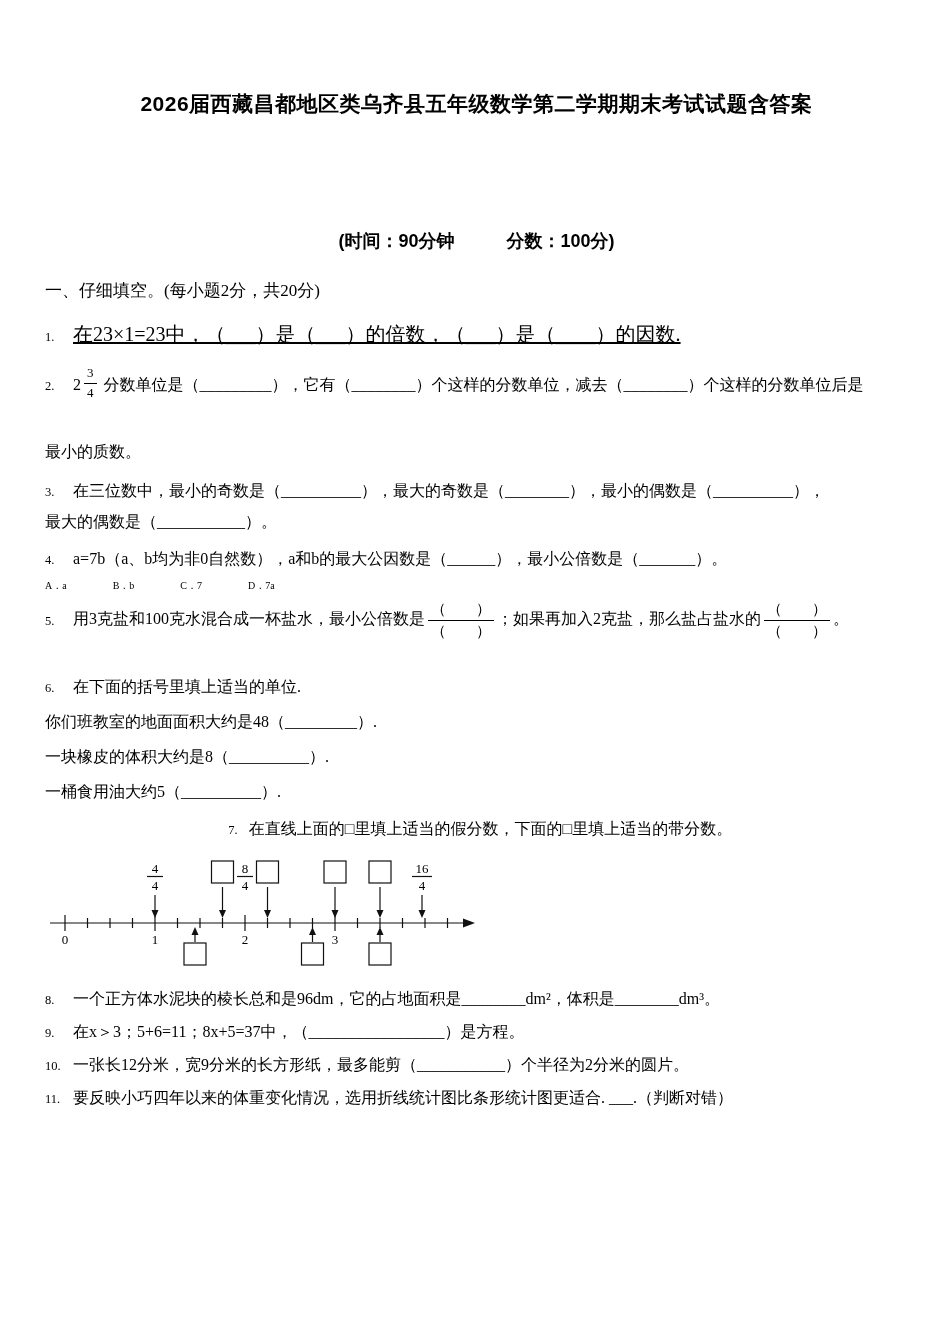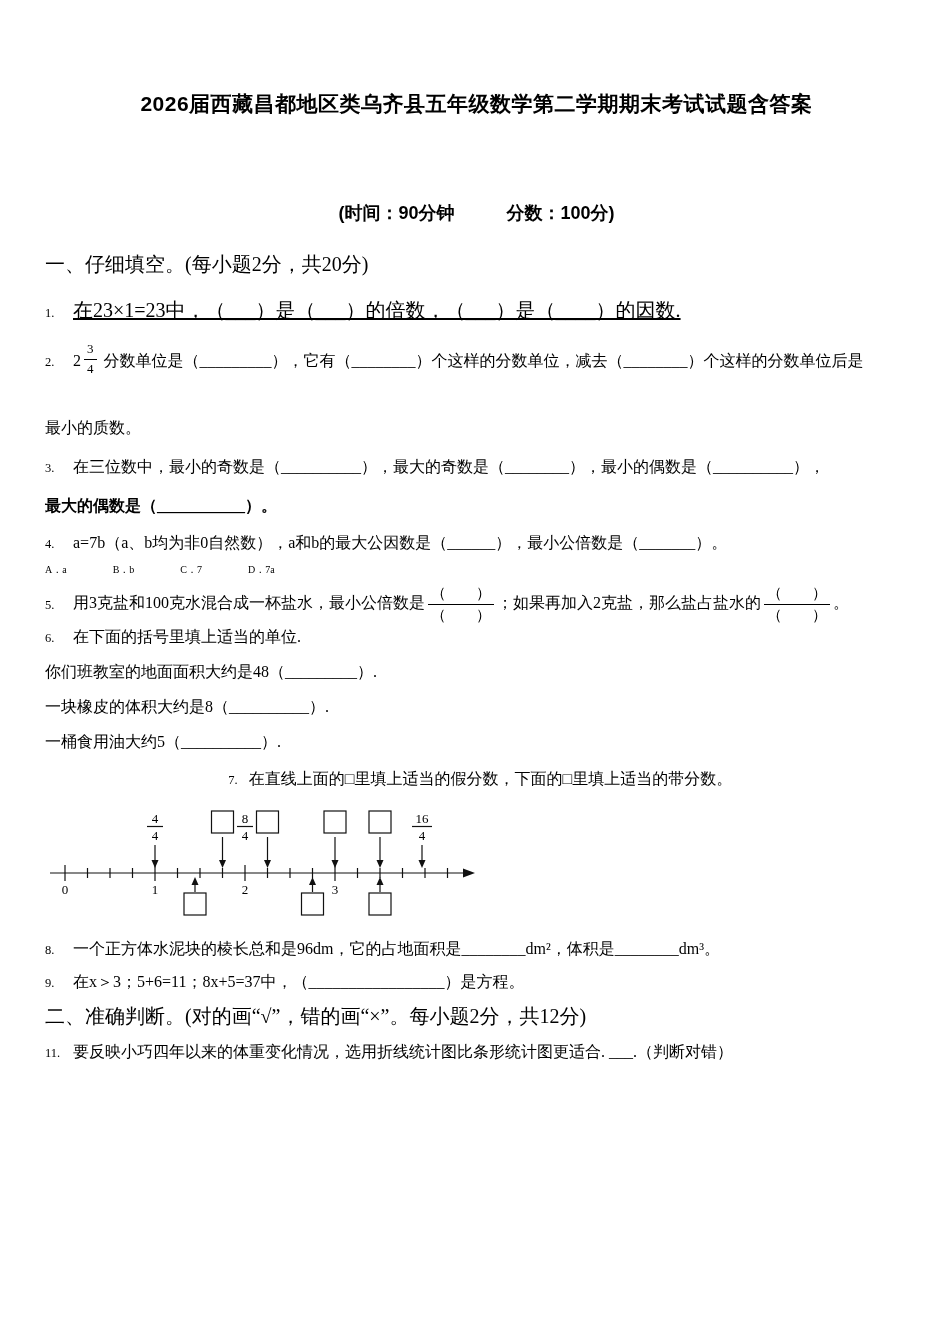--- a/index.html
+++ b/index.html
@@ -1,36 +1,36 @@
 <!DOCTYPE html>
 <html><head>
 <meta charset="utf-8">
 <style>
   html,body{margin:0;padding:0;}
   body{width:950px;min-height:1344px;background:#ffffff;color:#000;
        font-family:"Liberation Serif","DejaVu Serif",serif;}
   .page{padding:90px 42px 30px 45px;}
   .title{font-family:"Liberation Sans","DejaVu Sans",sans-serif;font-size:21px;
          font-weight:700;text-align:center;letter-spacing:.5px;}
-  .meta{margin-top:83px;display:flex;justify-content:center;gap:52px;
+  .meta{margin-top:111px;display:flex;justify-content:center;gap:52px;
         font-size:18px;font-weight:700;font-family:"Liberation Sans","DejaVu Sans",sans-serif;}
   .info{margin-top:42px;display:flex;justify-content:center;gap:72px;font-size:16px;}
-  .sec-h{margin-top:26px;font-size:20px;}
+  .sec-h{margin-top:26px;font-size:17px;}
   .q{font-size:16px;line-height:1.45;}
   .qno{display:inline-block;min-width:24px;font-size:12.5px;}
   .big{font-size:20px;text-decoration:underline;}
   #q1{margin-top:18px;}
   #q2{margin-top:20px;}
   #q2b{margin-top:36px;}
   #q3{margin-top:16px;}
-  #q3b{margin-top:16px;font-weight:bold;}
+  #q3b{margin-top:8px;}
   #q4{margin-top:14px;}
   #q4opts{margin-top:8px;display:flex;gap:46px;font-size:10px;}
   #q5{margin-top:8px;}
-  #q6{}
+  #q6{margin-top:34px;}
   #q6a,#q6b,#q6c{margin-top:12px;}
   #q7{margin-top:14px;text-align:center;}
   #fig{margin-top:4px;}
   #q8{margin-top:12px;}
   #q9,#q10{margin-top:10px;}
   #sec2h{margin-top:10px;}
   #q11{margin-top:10px;}
   .frac{display:inline-flex;flex-direction:column;align-items:center;
         vertical-align:middle;line-height:1.15;margin:0 3px;}
   .frac .fnum{border-bottom:1.5px solid #000;padding:0 3px 2px;}
@@ -200,21 +200,24 @@
   <div class="q" id="q8">
     <span class="qno">8.</span>
     <span>一个正方体水泥块的棱长总和是96dm，它的占地面积是________dm²，体积是________dm³。</span>
   </div>
 
   <div class="q" id="q9">
     <span class="qno">9.</span>
     <span>在x＞3；5+6=11；8x+5=37中，（_________________）是方程。</span>
   </div>
 
-
-  <div class="sec-h" id="sec2h">二、准确判断。(对的画“√”，错的画“×”。每小题2分，共12分)</div>
+  <div class="q" id="q10">
+    <span class="qno">10.</span>
+    <span>一张长12分米，宽9分米的长方形纸，最多能剪（___________）个半径为2分米的圆片。</span>
+  </div>
+
 
   <div class="q" id="q11">
     <span class="qno">11.</span>
     <span>要反映小巧四年以来的体重变化情况，选用折线统计图比条形统计图更适合. ___.（判断对错）</span>
   </div>
 
 </div>
 
 </body></html>

